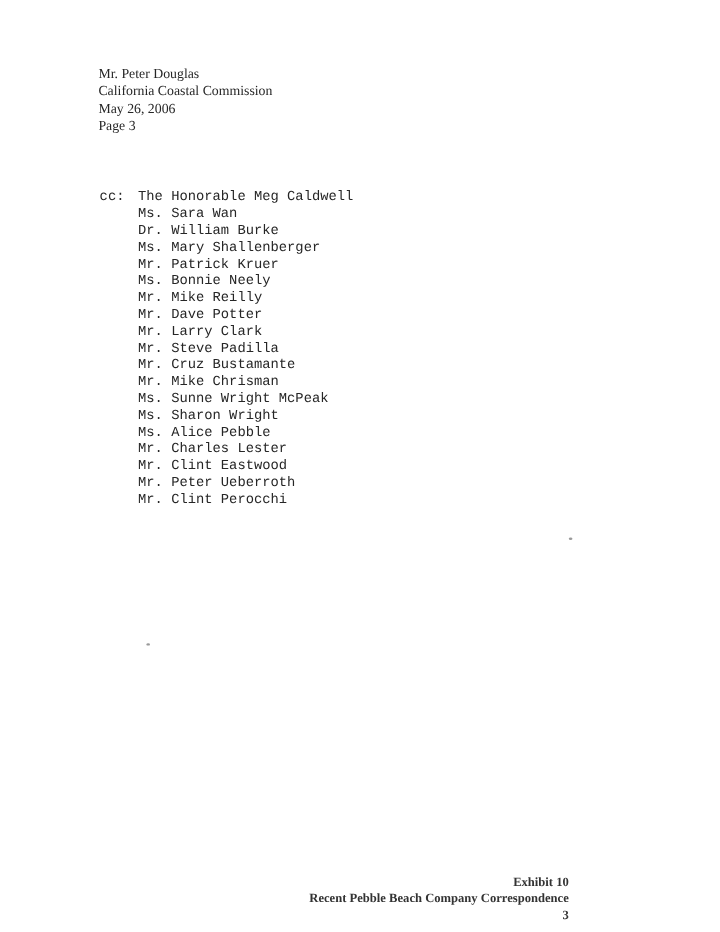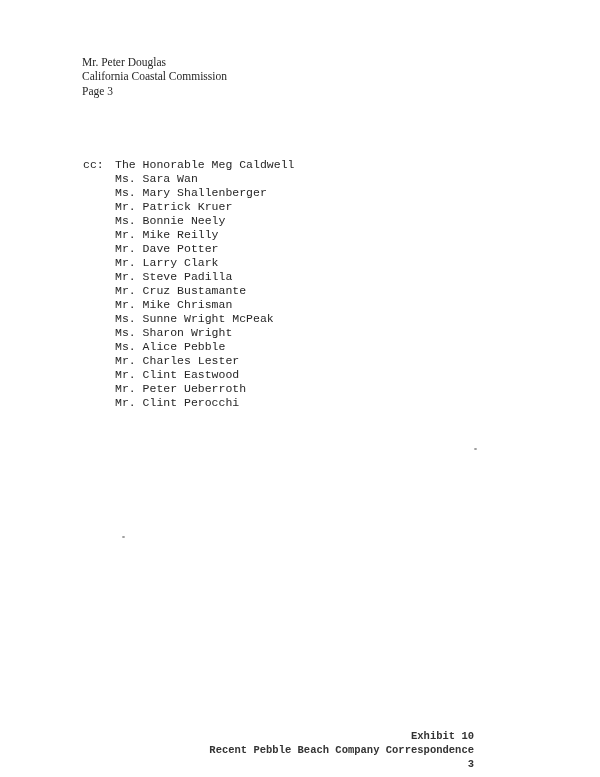--- a/index.html
+++ b/index.html
@@ -39,21 +39,21 @@
     flex: 0 0 32px;
   }
   .cc-names {
     white-space: nowrap;
   }
   .exhibit-footer {
     position: absolute;
     right: 38px;
     top: 729px;
     text-align: right;
-    font-family: Liberation Mono, monospace;
+    font-family: Liberation Serif, serif;
     font-weight: bold;
     font-size: 10.5px;
     line-height: 14px;
     color: #333333;
     white-space: nowrap;
   }
   .speck {
     position: absolute;
     background: #9a9a9a;
     border-radius: 50%;
@@ -62,28 +62,30 @@
   .speck-2 { left: 122px; top: 536px; width: 3px; height: 2px; }
 </style>
 </head>
 <body>
 
 <div class="page">
 
   <div class="letter-header">
     <div>Mr. Peter Douglas</div>
     <div>California Coastal Commission</div>
+    <div>May 26, 2006</div>
     <div>Page 3</div>
   </div>
 
   <div class="cc-block">
     <div class="cc-label">cc:</div>
     <div class="cc-names">
         <div class="cc-name">The Honorable Meg Caldwell</div>
         <div class="cc-name">Ms. Sara Wan</div>
+        <div class="cc-name">Dr. William Burke</div>
         <div class="cc-name">Ms. Mary Shallenberger</div>
         <div class="cc-name">Mr. Patrick Kruer</div>
         <div class="cc-name">Ms. Bonnie Neely</div>
         <div class="cc-name">Mr. Mike Reilly</div>
         <div class="cc-name">Mr. Dave Potter</div>
         <div class="cc-name">Mr. Larry Clark</div>
         <div class="cc-name">Mr. Steve Padilla</div>
         <div class="cc-name">Mr. Cruz Bustamante</div>
         <div class="cc-name">Mr. Mike Chrisman</div>
         <div class="cc-name">Ms. Sunne Wright McPeak</div>

